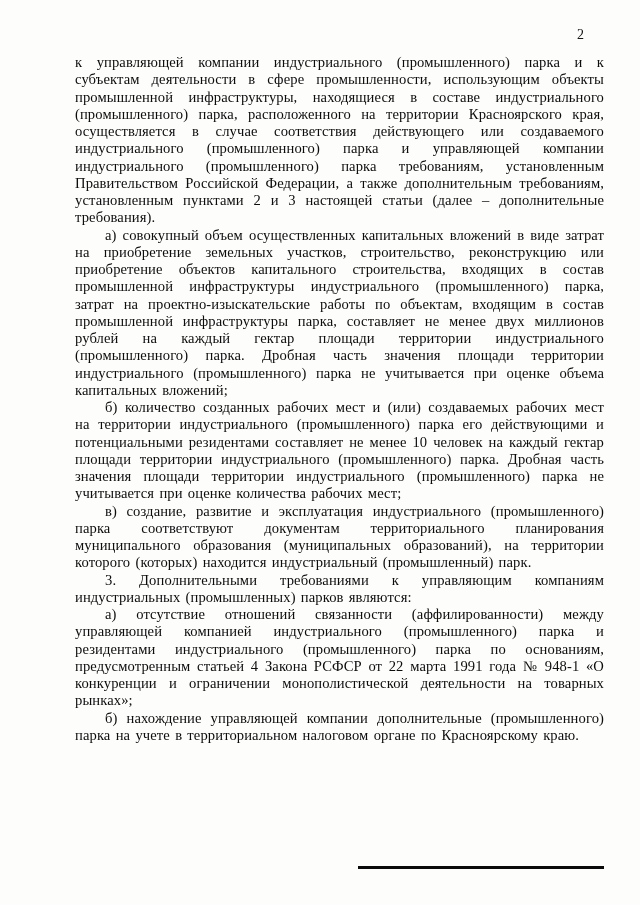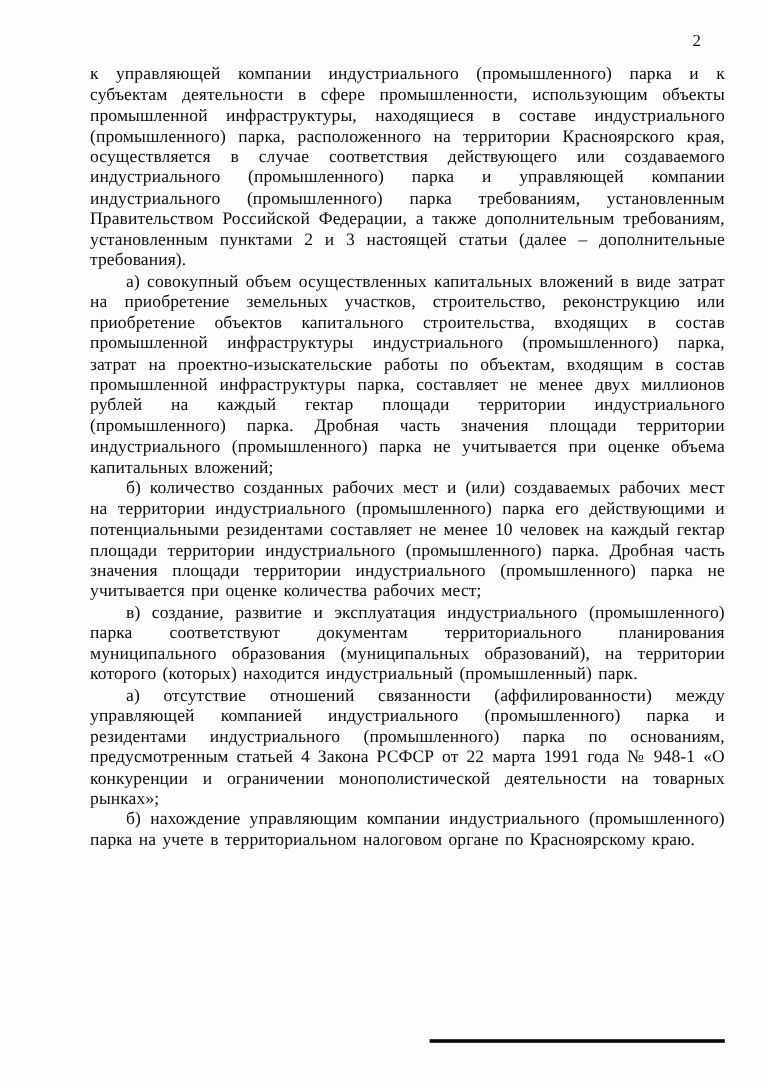--- a/index.html
+++ b/index.html
@@ -56,19 +56,20 @@
 
 <div class="page">
 
   <div class="page-number">2</div>
 
   <div class="content">
     <p>к управляющей компании индустриального (промышленного) парка и к субъектам деятельности в сфере промышленности, использующим объекты промышленной инфраструктуры, находящиеся в составе индустриального (промышленного) парка, расположенного на территории Красноярского края, осуществляется в случае соответствия действующего или создаваемого индустриального (промышленного) парка и управляющей компании индустриального (промышленного) парка требованиям, установленным Правительством Российской Федерации, а также дополнительным требованиям, установленным пунктами 2 и 3 настоящей статьи (далее – дополнительные требования).</p>
     <p class="indent">а) совокупный объем осуществленных капитальных вложений в виде затрат на приобретение земельных участков, строительство, реконструкцию или приобретение объектов капитального строительства, входящих в состав промышленной инфраструктуры индустриального (промышленного) парка, затрат на проектно-изыскательские работы по объектам, входящим в состав промышленной инфраструктуры парка, составляет не менее двух миллионов рублей на каждый гектар площади территории индустриального (промышленного) парка. Дробная часть значения площади территории индустриального (промышленного) парка не учитывается при оценке объема капитальных вложений;</p>
     <p class="indent">б) количество созданных рабочих мест и (или) создаваемых рабочих мест на территории индустриального (промышленного) парка его действующими и потенциальными резидентами составляет не менее 10 человек на каждый гектар площади территории индустриального (промышленного) парка. Дробная часть значения площади территории индустриального (промышленного) парка не учитывается при оценке количества рабочих мест;</p>
     <p class="indent">в) создание, развитие и эксплуатация индустриального (промышленного) парка соответствуют документам территориального планирования муниципального образования (муниципальных образований), на территории которого (которых) находится индустриальный (промышленный) парк.</p>
+    <p class="indent">3. Дополнительными требованиями к управляющим компаниям индустриальных (промышленных) парков являются:</p>
     <p class="indent">а) отсутствие отношений связанности (аффилированности) между управляющей компанией индустриального (промышленного) парка и резидентами индустриального (промышленного) парка по основаниям, предусмотренным статьей 4 Закона РСФСР от 22 марта 1991 года № 948-1 «О конкуренции и ограничении монополистической деятельности на товарных рынках»;</p>
-    <p class="indent">б) нахождение управляющим компании индустриального (промышленного) парка на учете в территориальном налоговом органе по Красноярскому краю.</p>
+    <p class="indent">б) нахождение управляющей компании дополнительные (промышленного) парка на учете в территориальном налоговом органе по Красноярскому краю.</p>
   </div>
 
   <div class="bottom-rule"></div>
 
 </div>
 
 </body></html>

